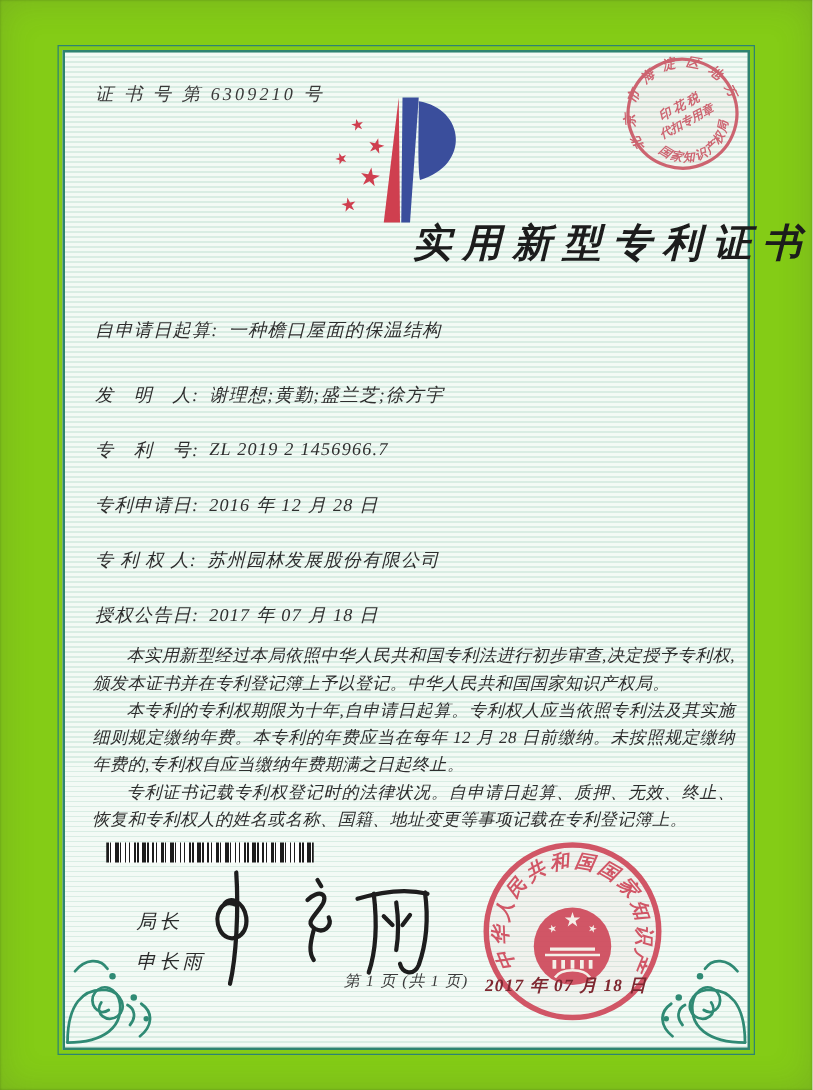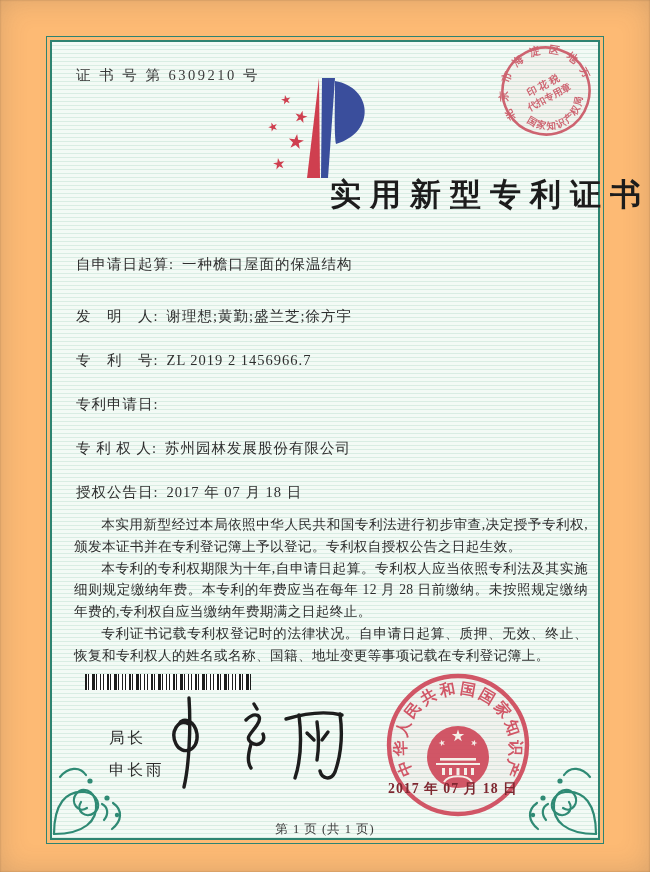--- a/index.html
+++ b/index.html
@@ -3,22 +3,23 @@
 <meta charset="utf-8">
 <style>
   html,body{margin:0;padding:0;}
   body{
     width:650px;height:872px;
     font-family:"Liberation Serif","DejaVu Serif",serif;
     background:#f2f2ef;
   }
   .page{
     position:relative;width:650px;height:872px;overflow:hidden;
-    background:#fdba74;
+    background:#84cc16;
     box-shadow:inset 0 0 28px rgba(70,70,70,.20), inset 0 0 2px rgba(0,0,0,.25);
+    font-style:italic;
   }
   
   .frame{
     position:absolute;left:46px;top:36px;width:558px;height:808px;
     border:1px solid #2e8371;box-sizing:border-box;padding:3px;
     background:transparent;
   }
   .frame-inner{
     width:100%;height:100%;box-sizing:border-box;
     border:2px solid #2e8371;
@@ -64,21 +65,21 @@
     font-family:"Liberation Sans","DejaVu Sans",sans-serif;
     font-size:15.5px;color:#2b2b2b;letter-spacing:3px;line-height:32px;margin-left:21px;
   }
   .signature{position:absolute;left:158px;top:688px;width:195px;height:105px;}
   .seal{position:absolute;left:383px;top:670px;width:150px;height:150px;opacity:.93;}
   .seal-date{
     position:absolute;left:388px;top:780px;width:160px;z-index:5;
     font-size:13.8px;font-weight:bold;color:#7e2730;letter-spacing:1px;
   }
   .footer{
-    position:absolute;left:0;right:0;top:821px;text-align:center;
+    position:absolute;left:0;right:0;top:777px;text-align:center;
     font-size:12.5px;color:#3a3a3a;letter-spacing:1px;
   }
   .corner{position:absolute;width:92px;height:92px;z-index:1;}
   .corner-right{right:50px;top:746px;}
   .corner-left{left:50px;top:746px;transform:scaleX(-1);}
 </style>
 </head>
 <body>
 
 <div class="page">
@@ -130,33 +131,34 @@
     <div class="field-row">
       <span class="field-label">发　明　人:</span>
       <span class="field-value">谢理想;黄勤;盛兰芝;徐方宇</span>
     </div>
     <div class="field-row">
       <span class="field-label">专　利　号:</span>
       <span class="field-value">ZL 2019 2 1456966.7</span>
     </div>
     <div class="field-row">
       <span class="field-label">专利申请日:</span>
+      <span class="field-value">2016 年 12 月 28 日</span>
     </div>
     <div class="field-row">
       <span class="field-label">专 利 权 人:</span>
       <span class="field-value">苏州园林发展股份有限公司</span>
     </div>
     <div class="field-row">
       <span class="field-label">授权公告日:</span>
       <span class="field-value">2017 年 07 月 18 日</span>
     </div>
   </div>
 
   <div class="body-text">
-    <p>本实用新型经过本局依照中华人民共和国专利法进行初步审查,决定授予专利权,颁发本证书并在专利登记簿上予以登记。专利权自授权公告之日起生效。</p>
+    <p>本实用新型经过本局依照中华人民共和国专利法进行初步审查,决定授予专利权,颁发本证书并在专利登记簿上予以登记。中华人民共和国国家知识产权局。</p>
     <p>本专利的专利权期限为十年,自申请日起算。专利权人应当依照专利法及其实施细则规定缴纳年费。本专利的年费应当在每年 12 月 28 日前缴纳。未按照规定缴纳年费的,专利权自应当缴纳年费期满之日起终止。</p>
     <p>专利证书记载专利权登记时的法律状况。自申请日起算、质押、无效、终止、恢复和专利权人的姓名或名称、国籍、地址变更等事项记载在专利登记簿上。</p>
   </div>
 
   <div class="barcode"></div>
 
   <div class="issuer">
     <div>局长</div>
     <div>申长雨</div>
   </div>

